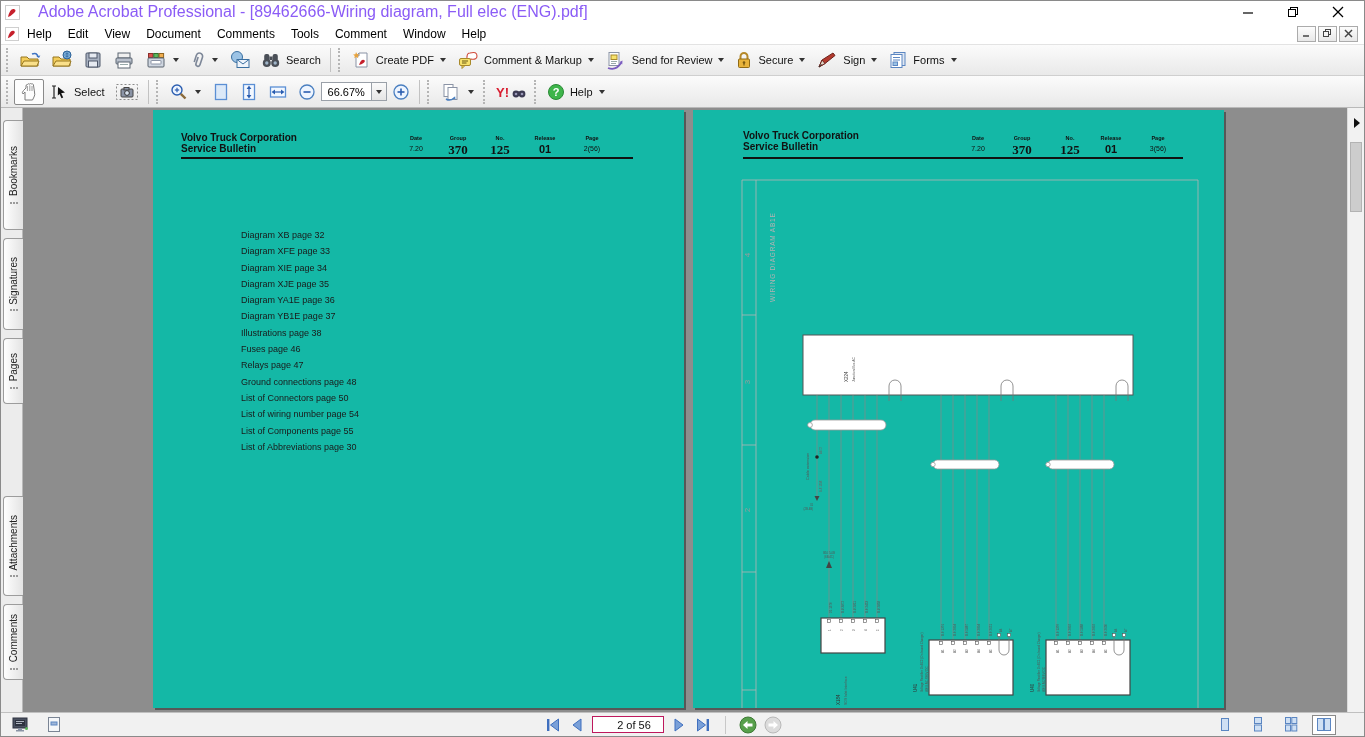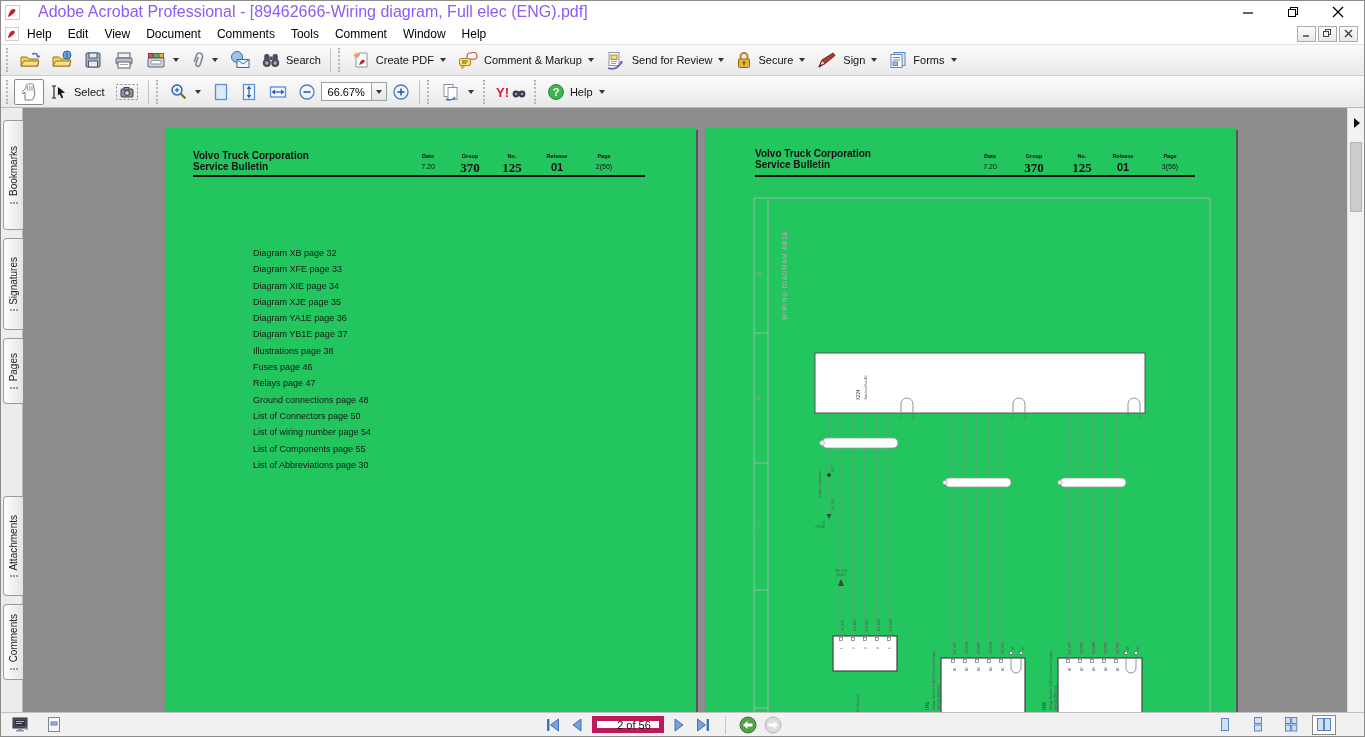--- a/index.html
+++ b/index.html
@@ -31,40 +31,40 @@
   .zoombox .zcar{border-left:1px solid #9aa0a8;height:100%;display:flex;align-items:center;padding:0 3px;background:linear-gradient(#fafafa,#e5e5e5);}
 
   
   .tabstrip{position:absolute;left:0;top:107px;width:22px;height:606px;background:#ececec;border-right:1px solid #b9b9b9;}
   .vtab{position:absolute;left:2px;width:20px;background:linear-gradient(to right,#fefefe,#e3e3e3);border:1px solid #9c9c9c;border-right:none;border-radius:4px 0 0 4px;display:flex;flex-direction:column;align-items:center;justify-content:center;cursor:default;}
   .vtab .vtxt{writing-mode:vertical-rl;transform:rotate(180deg);font-size:10px;color:#222;}
   .tabgrip{width:8px;border-top:2px dotted #9a9a9a;margin-top:5px;}
 
   
   .docarea{position:absolute;left:22px;top:107px;right:17px;bottom:24px;background:#8d8d8d;overflow:hidden;}
-  .page{position:absolute;top:20px;width:531px;height:598px;background:#22c55e;box-shadow:2px 2px 0 #575757;margin-left:12px;}
+  .page{position:absolute;top:2px;width:531px;height:598px;background:#14b8a6;box-shadow:2px 2px 0 #575757;}
   .pg-company{position:absolute;font-size:10px;font-weight:bold;color:#111;line-height:11px;}
   .pg-col{position:absolute;text-align:center;color:#111;}
   .pg-col .cl{font-size:5.5px;font-weight:bold;}
   .pg-col .cv-lg{font-size:13px;font-weight:bold;margin-top:1px;font-family:Liberation Serif, serif;}
   .pg-col .cv-md{font-size:11px;font-weight:bold;margin-top:2px;}
   .pg-col .cv-sm{font-size:7px;margin-top:4px;}
   .pg-rule{position:absolute;height:2px;background:#111;}
   .toc{position:absolute;left:88px;top:117px;font-size:9px;color:#1a1a1a;line-height:16.3px;}
 
   
   .vscroll{position:absolute;right:0;top:107px;width:17px;height:606px;background:#f2f2f2;border-left:1px solid #dcdcdc;}
   .vthumb{position:absolute;left:2px;top:34px;width:12px;height:70px;background:#cdcdcd;border:1px solid #b3b3b3;}
   .panearrow{position:absolute;left:3px;top:8px;width:12px;height:14px;}
 
   
   .statusbar{position:absolute;left:0;bottom:0;width:100%;height:24px;background:#f1f1f1;border-top:1px solid #c0c0c0;display:flex;align-items:center;}
   .sb-left{display:flex;gap:16px;margin-left:10px;align-items:center;}
   .sb-nav{position:absolute;left:543px;display:flex;align-items:center;gap:7px;}
-  .pagebox{width:72px;height:17px;background:#fff;border:5px solid #be185d;font-size:11px;display:flex;align-items:center;justify-content:center;color:#111;padding-left:12px;}
+  .pagebox{width:72px;height:17px;background:#fff;border:1px solid #be185d;font-size:11px;display:flex;align-items:center;justify-content:center;color:#111;padding-left:12px;}
   .sb-sep{width:1px;height:18px;background:#c8c8c8;margin:0 6px;}
   .sb-right{position:absolute;right:28px;display:flex;gap:9px;align-items:center;}
   .lobtn{width:24px;height:20px;display:flex;align-items:center;justify-content:center;border:1px solid transparent;}
   .lobtn.selected{background:#fff;border:1px solid #8a8a8a;}
 
   svg text{font-family:"Liberation Sans",sans-serif;}
 </style>
 </head>
 <body>
 

